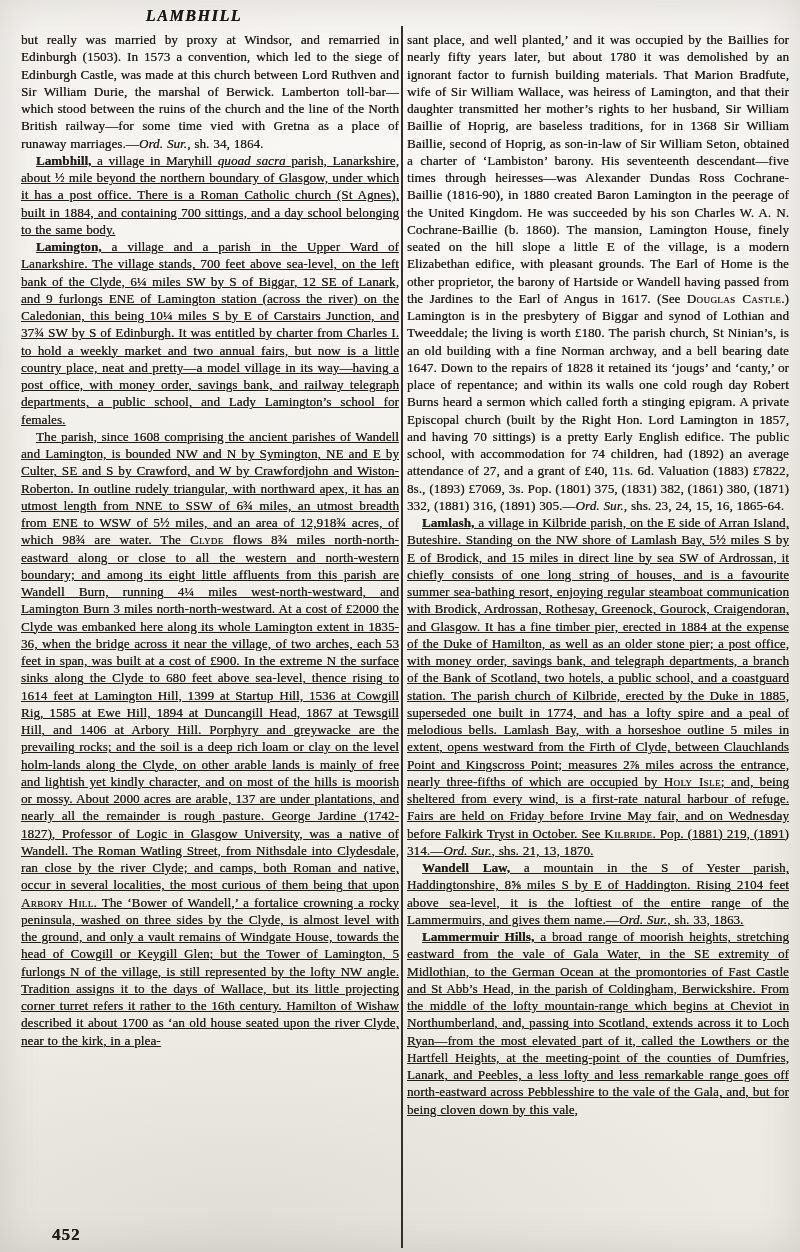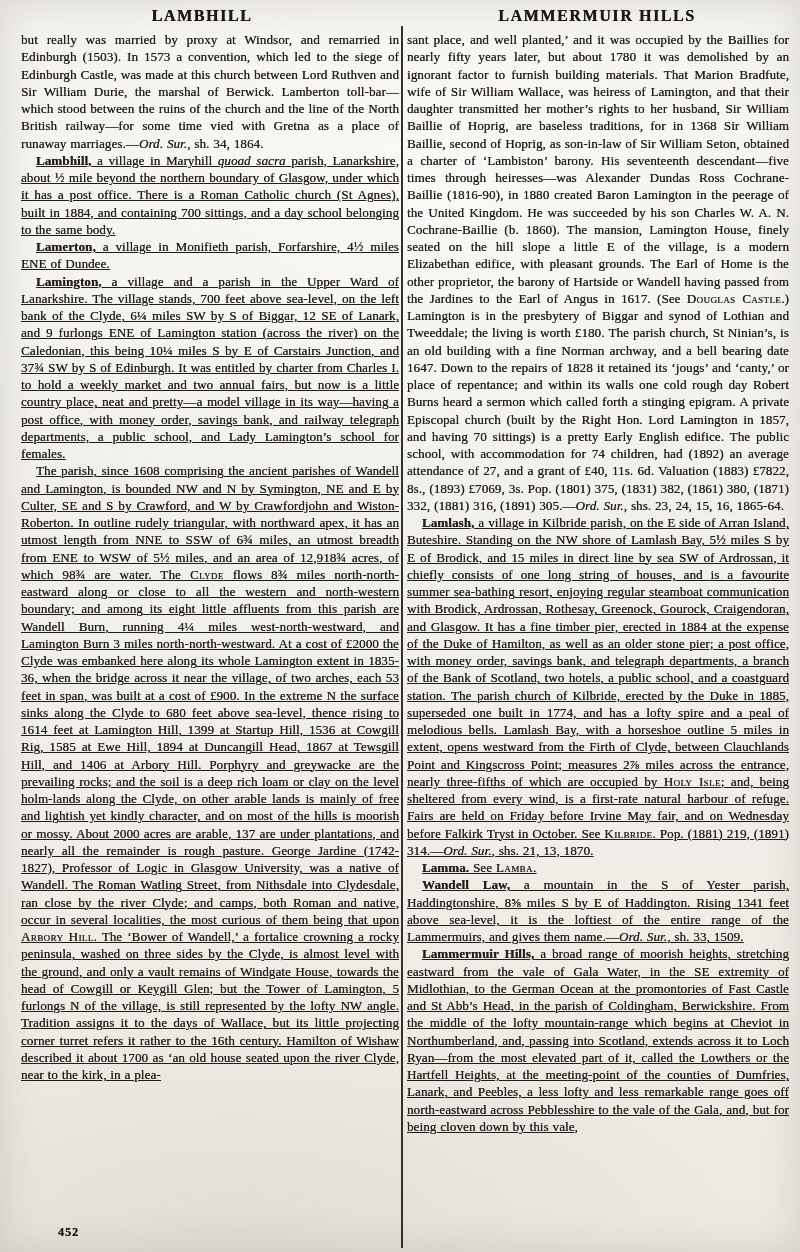--- a/index.html
+++ b/index.html
@@ -25,21 +25,21 @@
     box-shadow: inset 0 0 40px rgba(90,85,75,0.18);
   }
   .running-head {
     position: absolute; top: 7px;
     font-size: 16px; font-weight: bold;
     letter-spacing: 1.6px;
     text-align: center;
     color: #1c1915;
     text-shadow: 0.3px 0 0 currentColor;
   }
-  .running-head.left  { left: 12px;  width: 380px; }
+  .running-head.left  { left: 4px;  width: 380px; font-style: italic; }
   .running-head.right { left: 404px; width: 386px; }
   .col {
     position: absolute; top: 31px;
     text-align: justify;
     font-size: 13px;
     line-height: 17.25px;
     letter-spacing: 0.1px;
     word-spacing: 0.5px;
     text-shadow: 0.25px 0 0 rgba(33,30,26,0.85);
   }
@@ -52,46 +52,43 @@
   .run-sc { font-variant: small-caps; letter-spacing: 0.4px; }
   .divider {
     position: absolute;
     left: 401px; top: 26px;
     width: 1.6px; height: 1222px;
     background: var(--rule);
     opacityః: 1;
   }
   .page-number {
     position: absolute;
-    left: 58px; top: 1225px;
-    font-size: 12px;
+    left: 52px; top: 1225px;
+    font-size: 17px;
     font-weight: bold;
     letter-spacing: 1px;
     text-shadow: 0.3px 0 0 currentColor;
   }
 </style>
 </head>
 <body>
 
 <div class="page">
   <div class="running-head left">LAMBHILL</div>
-  <div class="running-head right">LAMMERMUIR HILLS</div>
 
   <div class="divider"></div>
 
   <div class="col col-left">
       <p class="para"><span class="run-n">but really was married by proxy at Windsor, and remarried in Edinburgh (1503).  In 1573 a convention, which led to the siege of Edinburgh Castle, was made at this church between Lord Ruthven and Sir William Durie, the marshal of Berwick.  Lamberton toll-bar—which stood between the ruins of the church and the line of the North British railway—for some time vied with Gretna as a place of runaway marriages.—</span><span class="run-i">Ord. Sur.</span><span class="run-n">, sh. 34, 1864.</span></p>
       <p class="para indent"><span class="run-b">Lambhill,</span><span class="run-n"> a village in Maryhill </span><span class="run-i">quoad sacra</span><span class="run-n"> parish, Lanarkshire, about ½ mile beyond the northern boundary of Glasgow, under which it has a post office.  There is a Roman Catholic church (St Agnes), built in 1884, and containing 700 sittings, and a day school belonging to the same body.</span></p>
-      <p class="para indent"><span class="run-b">Lamerton,</span><span class="run-n"> a village in Monifieth parish, Forfarshire, 4½ miles ENE of Dundee.</span></p>
       <p class="para indent"><span class="run-b">Lamington,</span><span class="run-n"> a village and a parish in the Upper Ward of Lanarkshire.  The village stands, 700 feet above sea-level, on the left bank of the Clyde, 6¼ miles SW by S of Biggar, 12 SE of Lanark, and 9 furlongs ENE of Lamington station (across the river) on the Caledonian, this being 10¼ miles S by E of Carstairs Junction, and 37¾ SW by S of Edinburgh.  It was entitled by charter from Charles I. to hold a weekly market and two annual fairs, but now is a little country place, neat and pretty—a model village in its way—having a post office, with money order, savings bank, and railway telegraph departments, a public school, and Lady Lamington’s school for females.</span></p>
       <p class="para indent"><span class="run-n">The parish, since 1608 comprising the ancient parishes of Wandell and Lamington, is bounded NW and N by Symington, NE and E by Culter, SE and S by Crawford, and W by Crawfordjohn and Wiston-Roberton. In outline rudely triangular, with northward apex, it has an utmost length from NNE to SSW of 6¾ miles, an utmost breadth from ENE to WSW of 5½ miles, and an area of 12,918¾ acres, of which 98¾ are water.  The </span><span class="run-sc">Clyde</span><span class="run-n"> flows 8¾ miles north-north-eastward along or close to all the western and north-western boundary; and among its eight little affluents from this parish are Wandell Burn, running 4¼ miles west-north-westward, and Lamington Burn 3 miles north-north-westward. At a cost of £2000 the Clyde was embanked here along its whole Lamington extent in 1835-36, when the bridge across it near the village, of two arches, each 53 feet in span, was built at a cost of £900.  In the extreme N the surface sinks along the Clyde to 680 feet above sea-level, thence rising to 1614 feet at Lamington Hill, 1399 at Startup Hill, 1536 at Cowgill Rig, 1585 at Ewe Hill, 1894 at Duncangill Head, 1867 at Tewsgill Hill, and 1406 at Arbory Hill.  Porphyry and greywacke are the prevailing rocks; and the soil is a deep rich loam or clay on the level holm-lands along the Clyde, on other arable lands is mainly of free and lightish yet kindly character, and on most of the hills is moorish or mossy.  About 2000 acres are arable, 137 are under plantations, and nearly all the remainder is rough pasture.  George Jardine (1742-1827), Professor of Logic in Glasgow University, was a native of Wandell.  The Roman Watling Street, from Nithsdale into Clydesdale, ran close by the river Clyde; and camps, both Roman and native, occur in several localities, the most curious of them being that upon </span><span class="run-sc">Arbory Hill</span><span class="run-n">.  The ‘Bower of Wandell,’ a fortalice crowning a rocky peninsula, washed on three sides by the Clyde, is almost level with the ground, and only a vault remains of Windgate House, towards the head of Cowgill or Keygill Glen; but the Tower of Lamington, 5 furlongs N of the village, is still represented by the lofty NW angle.  Tradition assigns it to the days of Wallace, but its little projecting corner turret refers it rather to the 16th century.  Hamilton of Wishaw described it about 1700 as ‘an old house seated upon the river Clyde, near to the kirk, in a plea-</span></p>
     </div>
 
   <div class="col col-right">
       <p class="para"><span class="run-n">sant place, and well planted,’ and it was occupied by the Baillies for nearly fifty years later, but about 1780 it was demolished by an ignorant factor to furnish building materials.  That Marion Bradfute, wife of Sir William Wallace, was heiress of Lamington, and that their daughter transmitted her mother’s rights to her husband, Sir William Baillie of Hoprig, are baseless traditions, for in 1368 Sir William Baillie, second of Hoprig, as son-in-law of Sir William Seton, obtained a charter of ‘Lambiston’ barony.  His seventeenth descendant—five times through heiresses—was Alexander Dundas Ross Cochrane-Baillie (1816-90), in 1880 created Baron Lamington in the peerage of the United Kingdom.  He was succeeded by his son Charles W. A. N. Cochrane-Baillie (b. 1860).  The mansion, Lamington House, finely seated on the hill slope a little E of the village, is a modern Elizabethan edifice, with pleasant grounds.  The Earl of Home is the other proprietor, the barony of Hartside or Wandell having passed from the Jardines to the Earl of Angus in 1617.  (See </span><span class="run-sc">Douglas Castle</span><span class="run-n">.)  Lamington is in the presbytery of Biggar and synod of Lothian and Tweeddale; the living is worth £180.  The parish church, St Ninian’s, is an old building with a fine Norman archway, and a bell bearing date 1647.  Down to the repairs of 1828 it retained its ‘jougs’ and ‘canty,’ or place of repentance; and within its walls one cold rough day Robert Burns heard a sermon which called forth a stinging epigram.  A private Episcopal church (built by the Right Hon. Lord Lamington in 1857, and having 70 sittings) is a pretty Early English edifice.  The public school, with accommodation for 74 children, had (1892) an average attendance of 27, and a grant of £40, 11s. 6d. Valuation (1883) £7822, 8s., (1893) £7069, 3s.  Pop. (1801) 375, (1831) 382, (1861) 380, (1871) 332, (1881) 316, (1891) 305.—</span><span class="run-i">Ord. Sur.</span><span class="run-n">, shs. 23, 24, 15, 16, 1865-64.</span></p>
       <p class="para indent"><span class="run-b">Lamlash,</span><span class="run-n"> a village in Kilbride parish, on the E side of Arran Island, Buteshire.  Standing on the NW shore of Lamlash Bay, 5½ miles S by E of Brodick, and 15 miles in direct line by sea SW of Ardrossan, it chiefly consists of one long string of houses, and is a favourite summer sea-bathing resort, enjoying regular steamboat communication with Brodick, Ardrossan, Rothesay, Greenock, Gourock, Craigendoran, and Glasgow.  It has a fine timber pier, erected in 1884 at the expense of the Duke of Hamilton, as well as an older stone pier; a post office, with money order, savings bank, and telegraph departments, a branch of the Bank of Scotland, two hotels, a public school, and a coastguard station.  The parish church of Kilbride, erected by the Duke in 1885, superseded one built in 1774, and has a lofty spire and a peal of melodious bells.  Lamlash Bay, with a horseshoe outline 5 miles in extent, opens westward from the Firth of Clyde, between Clauchlands Point and Kingscross Point; measures 2⅞ miles across the entrance, nearly three-fifths of which are occupied by </span><span class="run-sc">Holy Isle</span><span class="run-n">; and, being sheltered from every wind, is a first-rate natural harbour of refuge.  Fairs are held on Friday before Irvine May fair, and on Wednesday before Falkirk Tryst in October.  See </span><span class="run-sc">Kilbride</span><span class="run-n">.  Pop. (1881) 219, (1891) 314.—</span><span class="run-i">Ord. Sur.</span><span class="run-n">, shs. 21, 13, 1870.</span></p>
-      <p class="para indent"><span class="run-b">Lamma.</span><span class="run-n">  See </span><span class="run-sc">Lamba</span><span class="run-n">.</span></p>
-      <p class="para indent"><span class="run-b">Wandell Law,</span><span class="run-n"> a mountain in the S of Yester parish, Haddingtonshire, 8⅝ miles S by E of Haddington. Rising 1341 feet above sea-level, it is the loftiest of the entire range of the Lammermuirs, and gives them name.—</span><span class="run-i">Ord. Sur.</span><span class="run-n">, sh. 33, 1509.</span></p>
+      <p class="para indent"><span class="run-b">Wandell Law,</span><span class="run-n"> a mountain in the S of Yester parish, Haddingtonshire, 8⅝ miles S by E of Haddington. Rising 2104 feet above sea-level, it is the loftiest of the entire range of the Lammermuirs, and gives them name.—</span><span class="run-i">Ord. Sur.</span><span class="run-n">, sh. 33, 1863.</span></p>
       <p class="para indent"><span class="run-b">Lammermuir Hills,</span><span class="run-n"> a broad range of moorish heights, stretching eastward from the vale of Gala Water, in the SE extremity of Midlothian, to the German Ocean at the promontories of Fast Castle and St Abb’s Head, in the parish of Coldingham, Berwickshire.  From the middle of the lofty mountain-range which begins at Cheviot in Northumberland, and, passing into Scotland, extends across it to Loch Ryan—from the most elevated part of it, called the Lowthers or the Hartfell Heights, at the meeting-point of the counties of Dumfries, Lanark, and Peebles, a less lofty and less remarkable range goes off north-eastward across Pebblesshire to the vale of the Gala, and, but for being cloven down by this vale,</span></p>
     </div>
 
   <div class="page-number">452</div>
 </div>
 
 </body></html>

